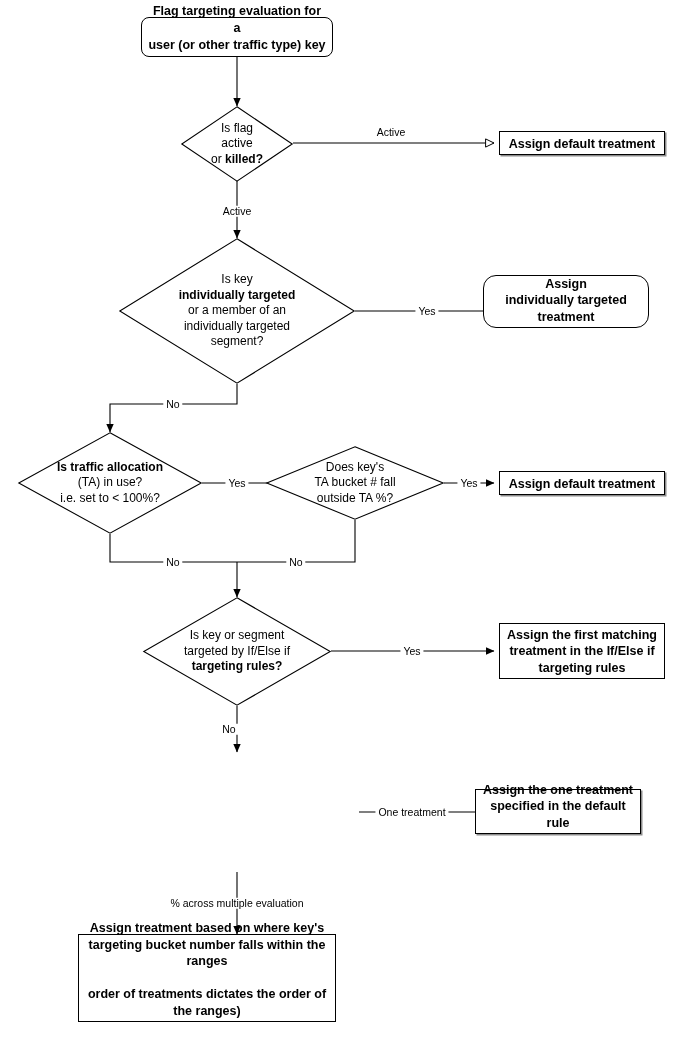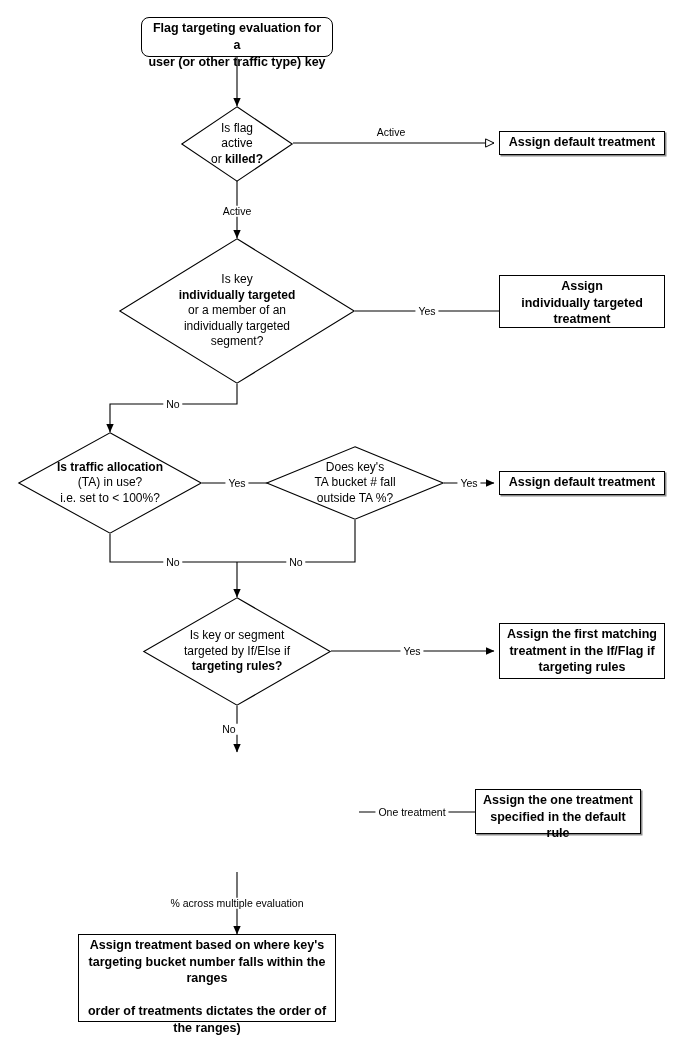--- a/index.html
+++ b/index.html
@@ -20,21 +20,21 @@
     left: 0;
     top: 0;
     width: 691px;
     height: 1045px;
     pointer-events: none;
   }
   .node {
     position: absolute;
     box-sizing: border-box;
     display: flex;
-    align-items: flex-start;
+    align-items: flex-end;
     justify-content: center;
     text-align: center;
     color: #000000;
   }
   .rbox {
     border: 1px solid #000000;
     border-radius: 8px;
     background: #ffffff;
     font-size: 12.5px;
     font-weight: bold;
@@ -204,36 +204,36 @@
         <b>targeting rules?</b>
       </div>
     </div>
   </div>
 
 
   <div class="node box" style="left:499px; top:131px; width:166px; height:24px;">
     <span>Assign default treatment</span>
   </div>
 
-  <div class="node box" style="left:499px; top:275px; width:166px; height:53px; box-shadow:none;">
+  <div class="node box" style="left:483px; top:275px; width:166px; height:53px; box-shadow:none;border-radius:13px;">
     <div>
       <span>Assign</span><br>
       <span>individually targeted</span><br>
       <span>treatment</span>
     </div>
   </div>
 
   <div class="node box" style="left:499px; top:471px; width:166px; height:24px;">
     <span>Assign default treatment</span>
   </div>
 
   <div class="node box" style="left:499px; top:623px; width:166px; height:56px; box-shadow:none;">
     <div>
       <span>Assign the first matching</span><br>
-      <span>treatment in the If/Flag if</span><br>
+      <span>treatment in the If/Else if</span><br>
       <span>targeting rules</span>
     </div>
   </div>
 
   <div class="node box" style="left:475px; top:789px; width:166px; height:45px;">
     <div>
       <span>Assign the one treatment</span><br>
       <span>specified in the default rule</span>
     </div>
   </div>

